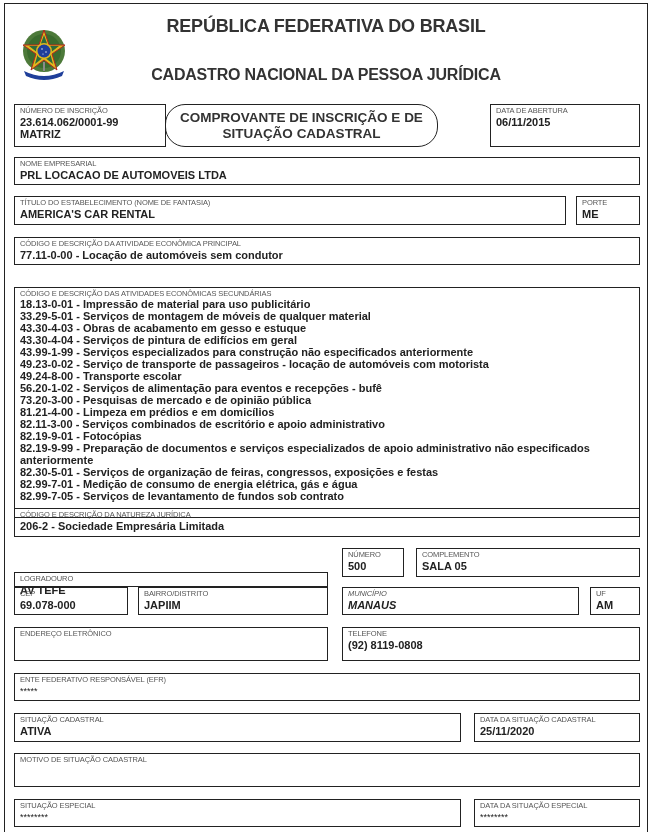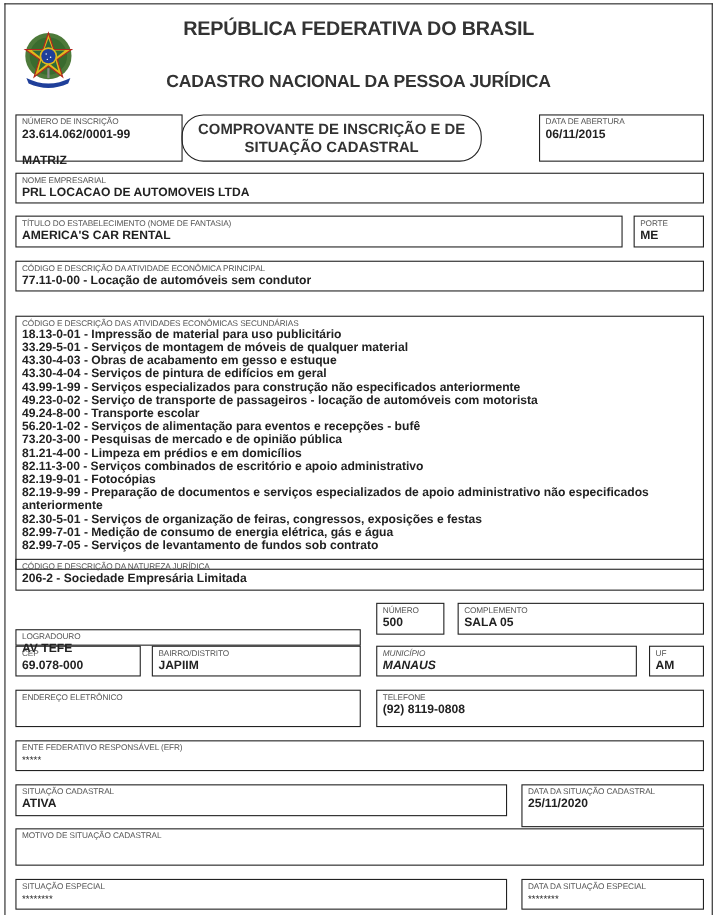--- a/index.html
+++ b/index.html
@@ -38,21 +38,21 @@
   <rect x="23" y="35" width="2" height="9" fill="#8a8a8a"></rect>
   <path d="M4 44 Q24 54 44 44 L42 49 Q24 57 6 49 Z" fill="#1f3f9a"></path>
 </svg>
 
 <div class="title1">REPÚBLICA FEDERATIVA DO BRASIL</div>
 <div class="title2">CADASTRO NACIONAL DA PESSOA JURÍDICA</div>
 
 <div class="box" style="left:14px; top:104px; width:152px; height:43px;">
   <span class="lbl">NÚMERO DE INSCRIÇÃO</span>
   <span class="val">23.614.062/0001-99</span>
-  <span class="val" style="margin-top:12px;">MATRIZ</span>
+  <span class="val" style="margin-top:0;">MATRIZ</span>
 </div>
 <div class="box center-title" style="left:165px; top:104px; width:273px; height:43px;border-radius:20px;">
   <span>COMPROVANTE DE INSCRIÇÃO E DE SITUAÇÃO CADASTRAL</span>
 </div>
 <div class="box" style="left:490px; top:104px; width:150px; height:43px;">
   <span class="lbl">DATA DE ABERTURA</span>
   <span class="val">06/11/2015</span>
 </div>
 
 <div class="box" style="left:14px; top:157px; width:626px; height:28px;">
@@ -142,21 +142,21 @@
 
 <div class="box" style="left:14px; top:673px; width:626px; height:28px;">
   <span class="lbl">ENTE FEDERATIVO RESPONSÁVEL (EFR)</span>
   <span class="val small">*****</span>
 </div>
 
 <div class="box" style="left:14px; top:713px; width:447px; height:29px;">
   <span class="lbl">SITUAÇÃO CADASTRAL</span>
   <span class="val">ATIVA</span>
 </div>
-<div class="box" style="left:474px; top:713px; width:166px; height:39px;">
+<div class="box" style="left:474px; top:713px; width:166px; height:29px;">
   <span class="lbl">DATA DA SITUAÇÃO CADASTRAL</span>
   <span class="val">25/11/2020</span>
 </div>
 
 <div class="box" style="left:14px; top:753px; width:626px; height:34px;">
   <span class="lbl">MOTIVO DE SITUAÇÃO CADASTRAL</span>
   <span class="val"></span>
 </div>
 
 <div class="box" style="left:14px; top:799px; width:447px; height:28px;">

